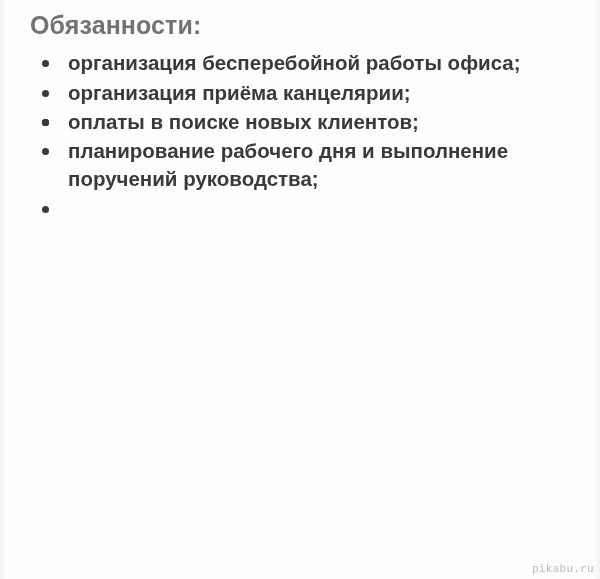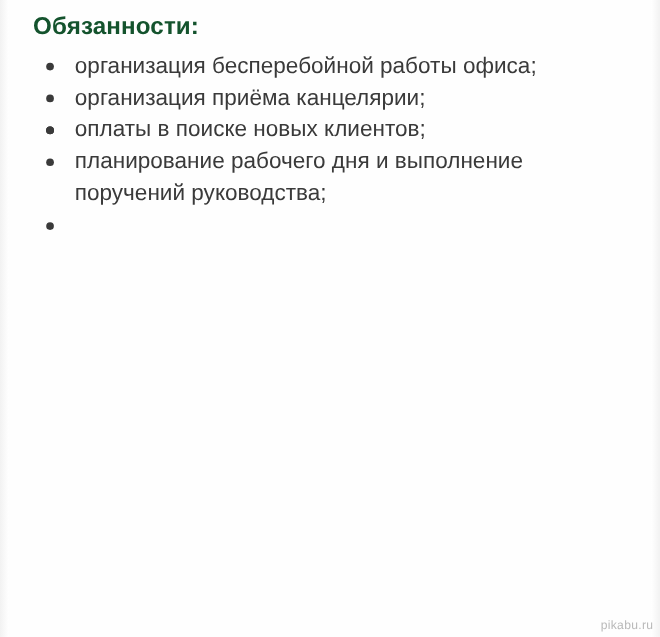--- a/index.html
+++ b/index.html
@@ -19,60 +19,61 @@
     position: absolute;
     left: 0;
     top: 0;
     width: 600px;
     height: 579px;
     background: #fefefe;
     box-sizing: border-box;
     padding: 10px 30px 0 30px;
   }
   .section-title {
-    font-size: 22px;
+    font-size: 25px;
     font-weight: bold;
-    color: #14532d;
+    color: #737373;
     letter-spacing: 0.1px;
     margin: 0 0 8px 0;
     line-height: 1.25;
   }
   .section-title.second {
     margin-top: 16px;
   }
   ul.bullets {
     list-style: none;
     margin: 0;
     padding: 0;
   }
   ul.bullets li {
     position: relative;
     padding-left: 38px;
     font-size: 20.5px;
     line-height: 1.38;
     color: #3a3a3a;
     margin-bottom: 1px;
+    font-weight: bold;
   }
   ul.bullets li .dot {
     position: absolute;
     left: 12px;
     top: 11px;
     width: 7px;
     height: 7px;
     background: #3a3a3a;
     border-radius: 50%;
   }
   .watermark {
     position: absolute;
     right: 6px;
     bottom: 4px;
     font-size: 11px;
     color: #b9b9b9;
     letter-spacing: 0.3px;
-    font-family: Liberation Sans, sans-serif;
+    font-family: Liberation Mono, monospace;
   }
   .edge-shade-left {
     position: absolute;
     left: 0;
     top: 0;
     width: 8px;
     height: 579px;
     background: linear-gradient(to right, #f2f2f2, #ffffff);
   }
   .edge-shade-right {

